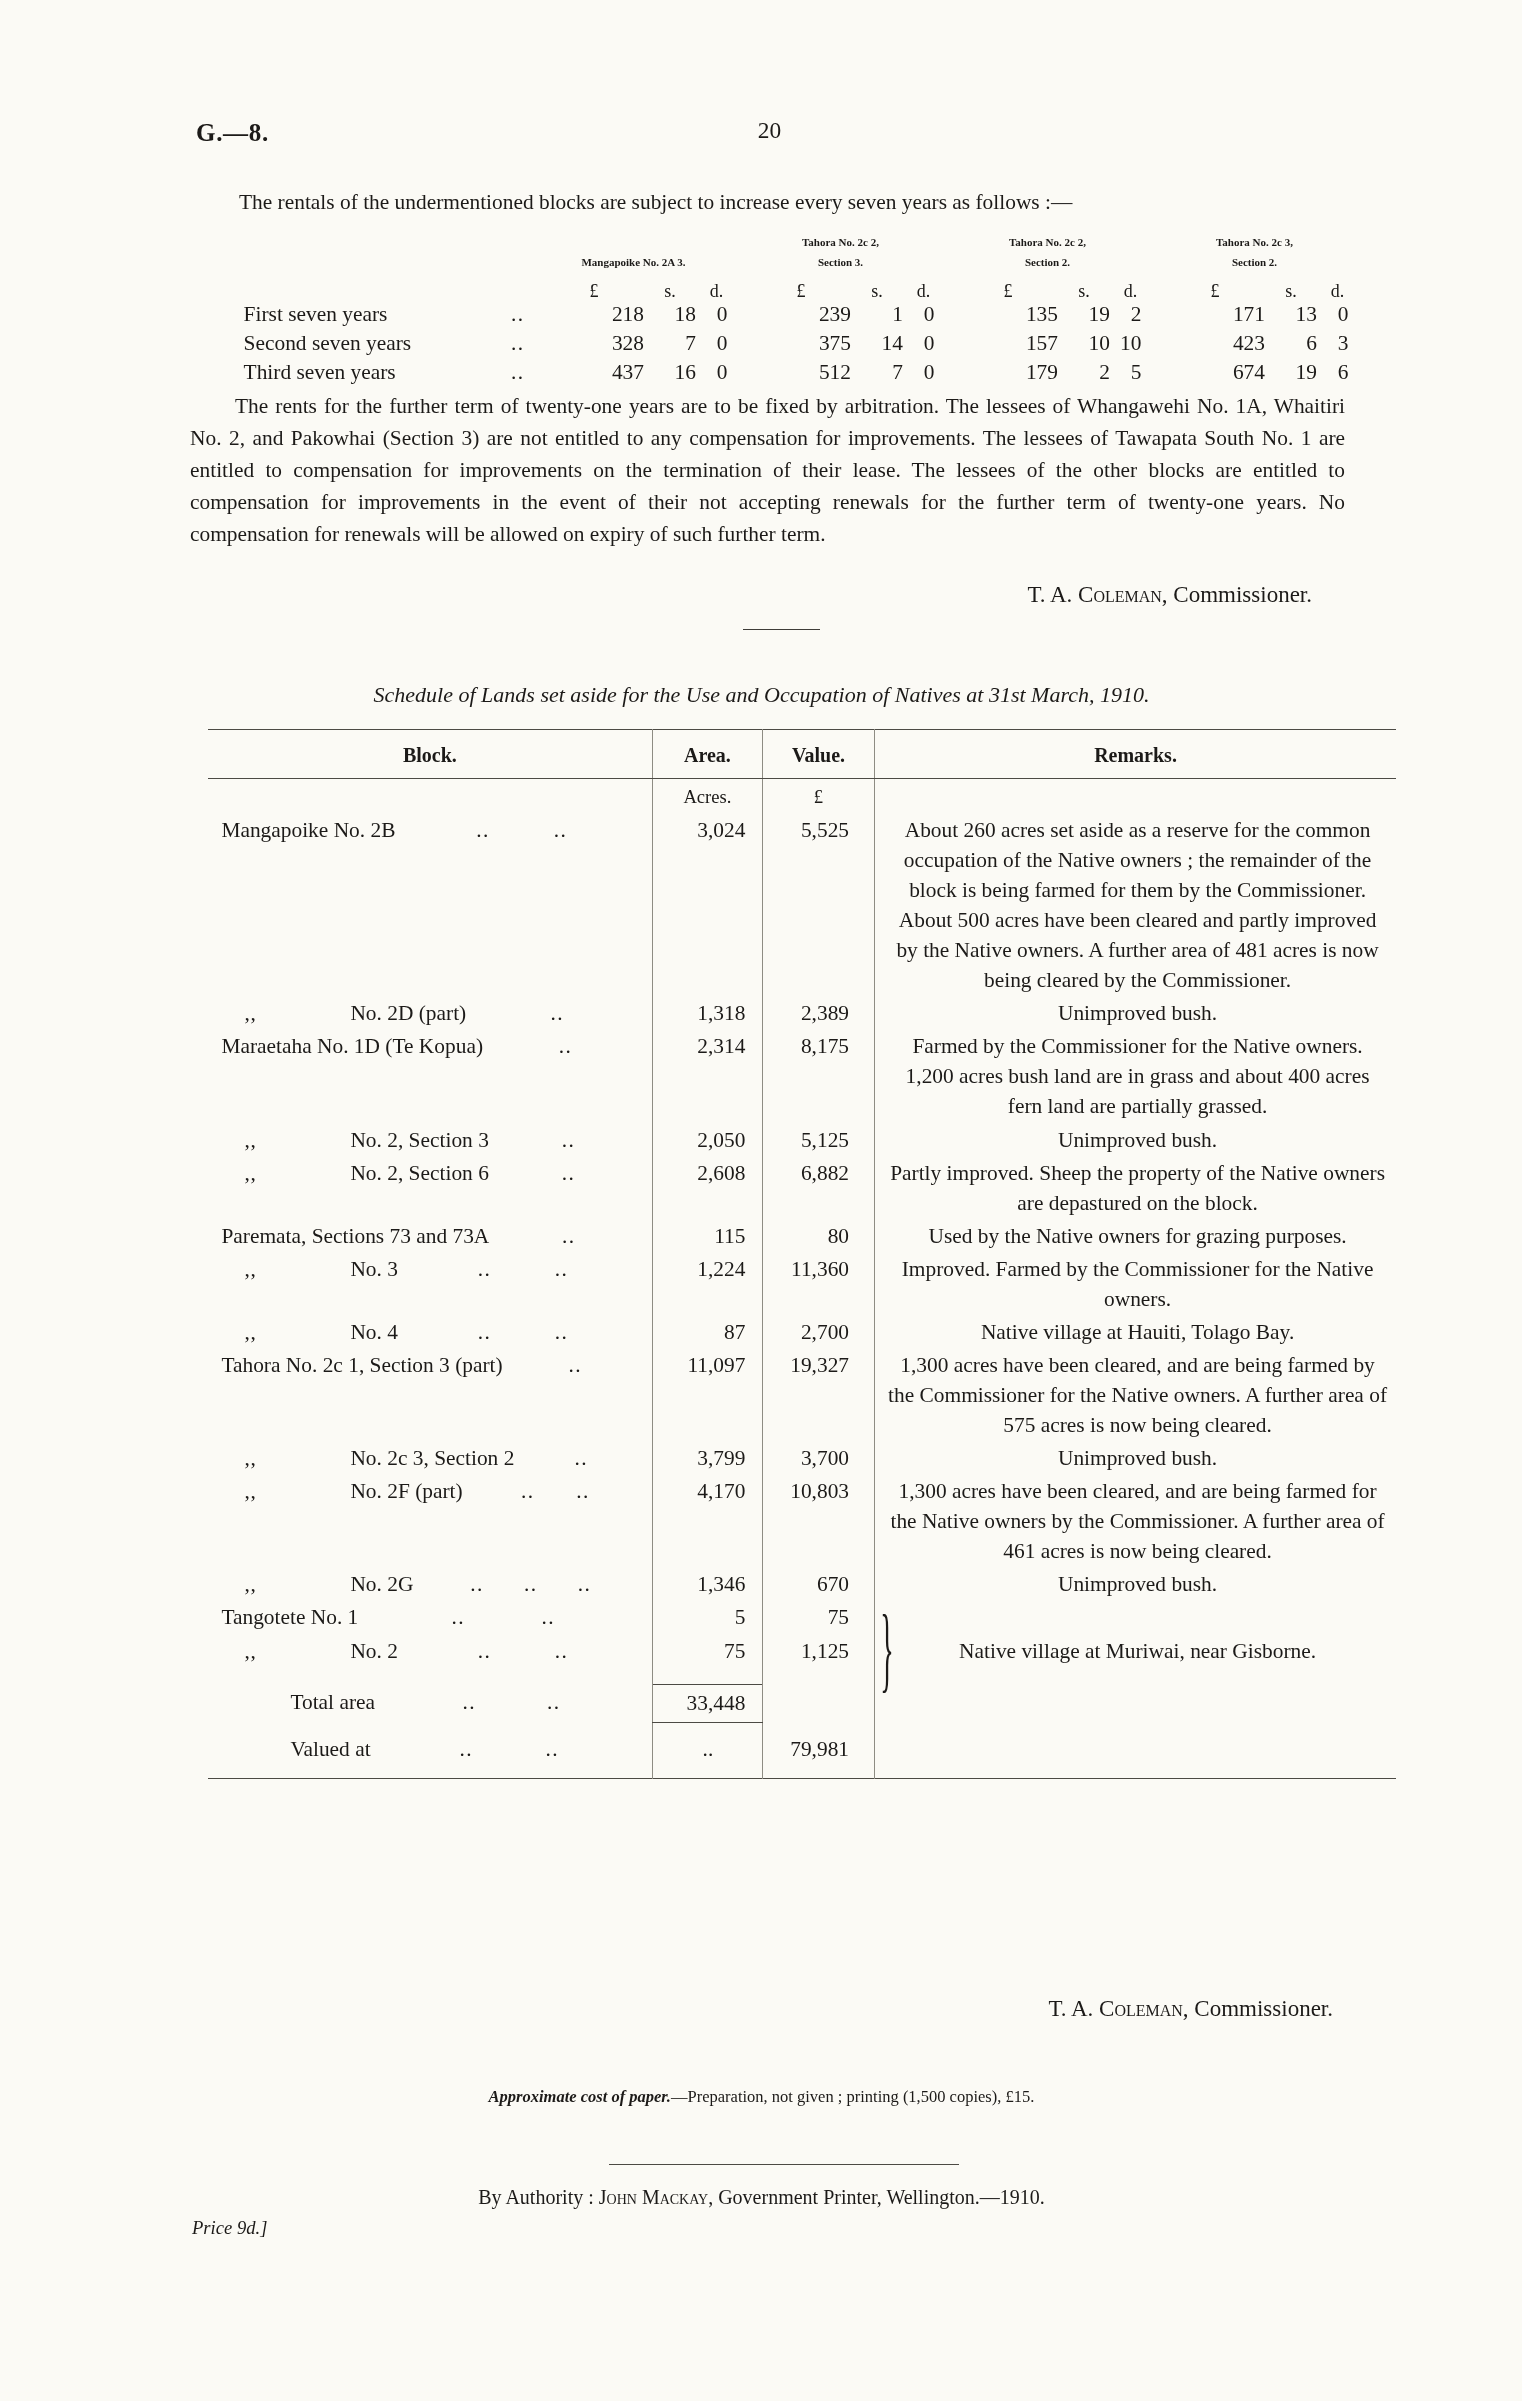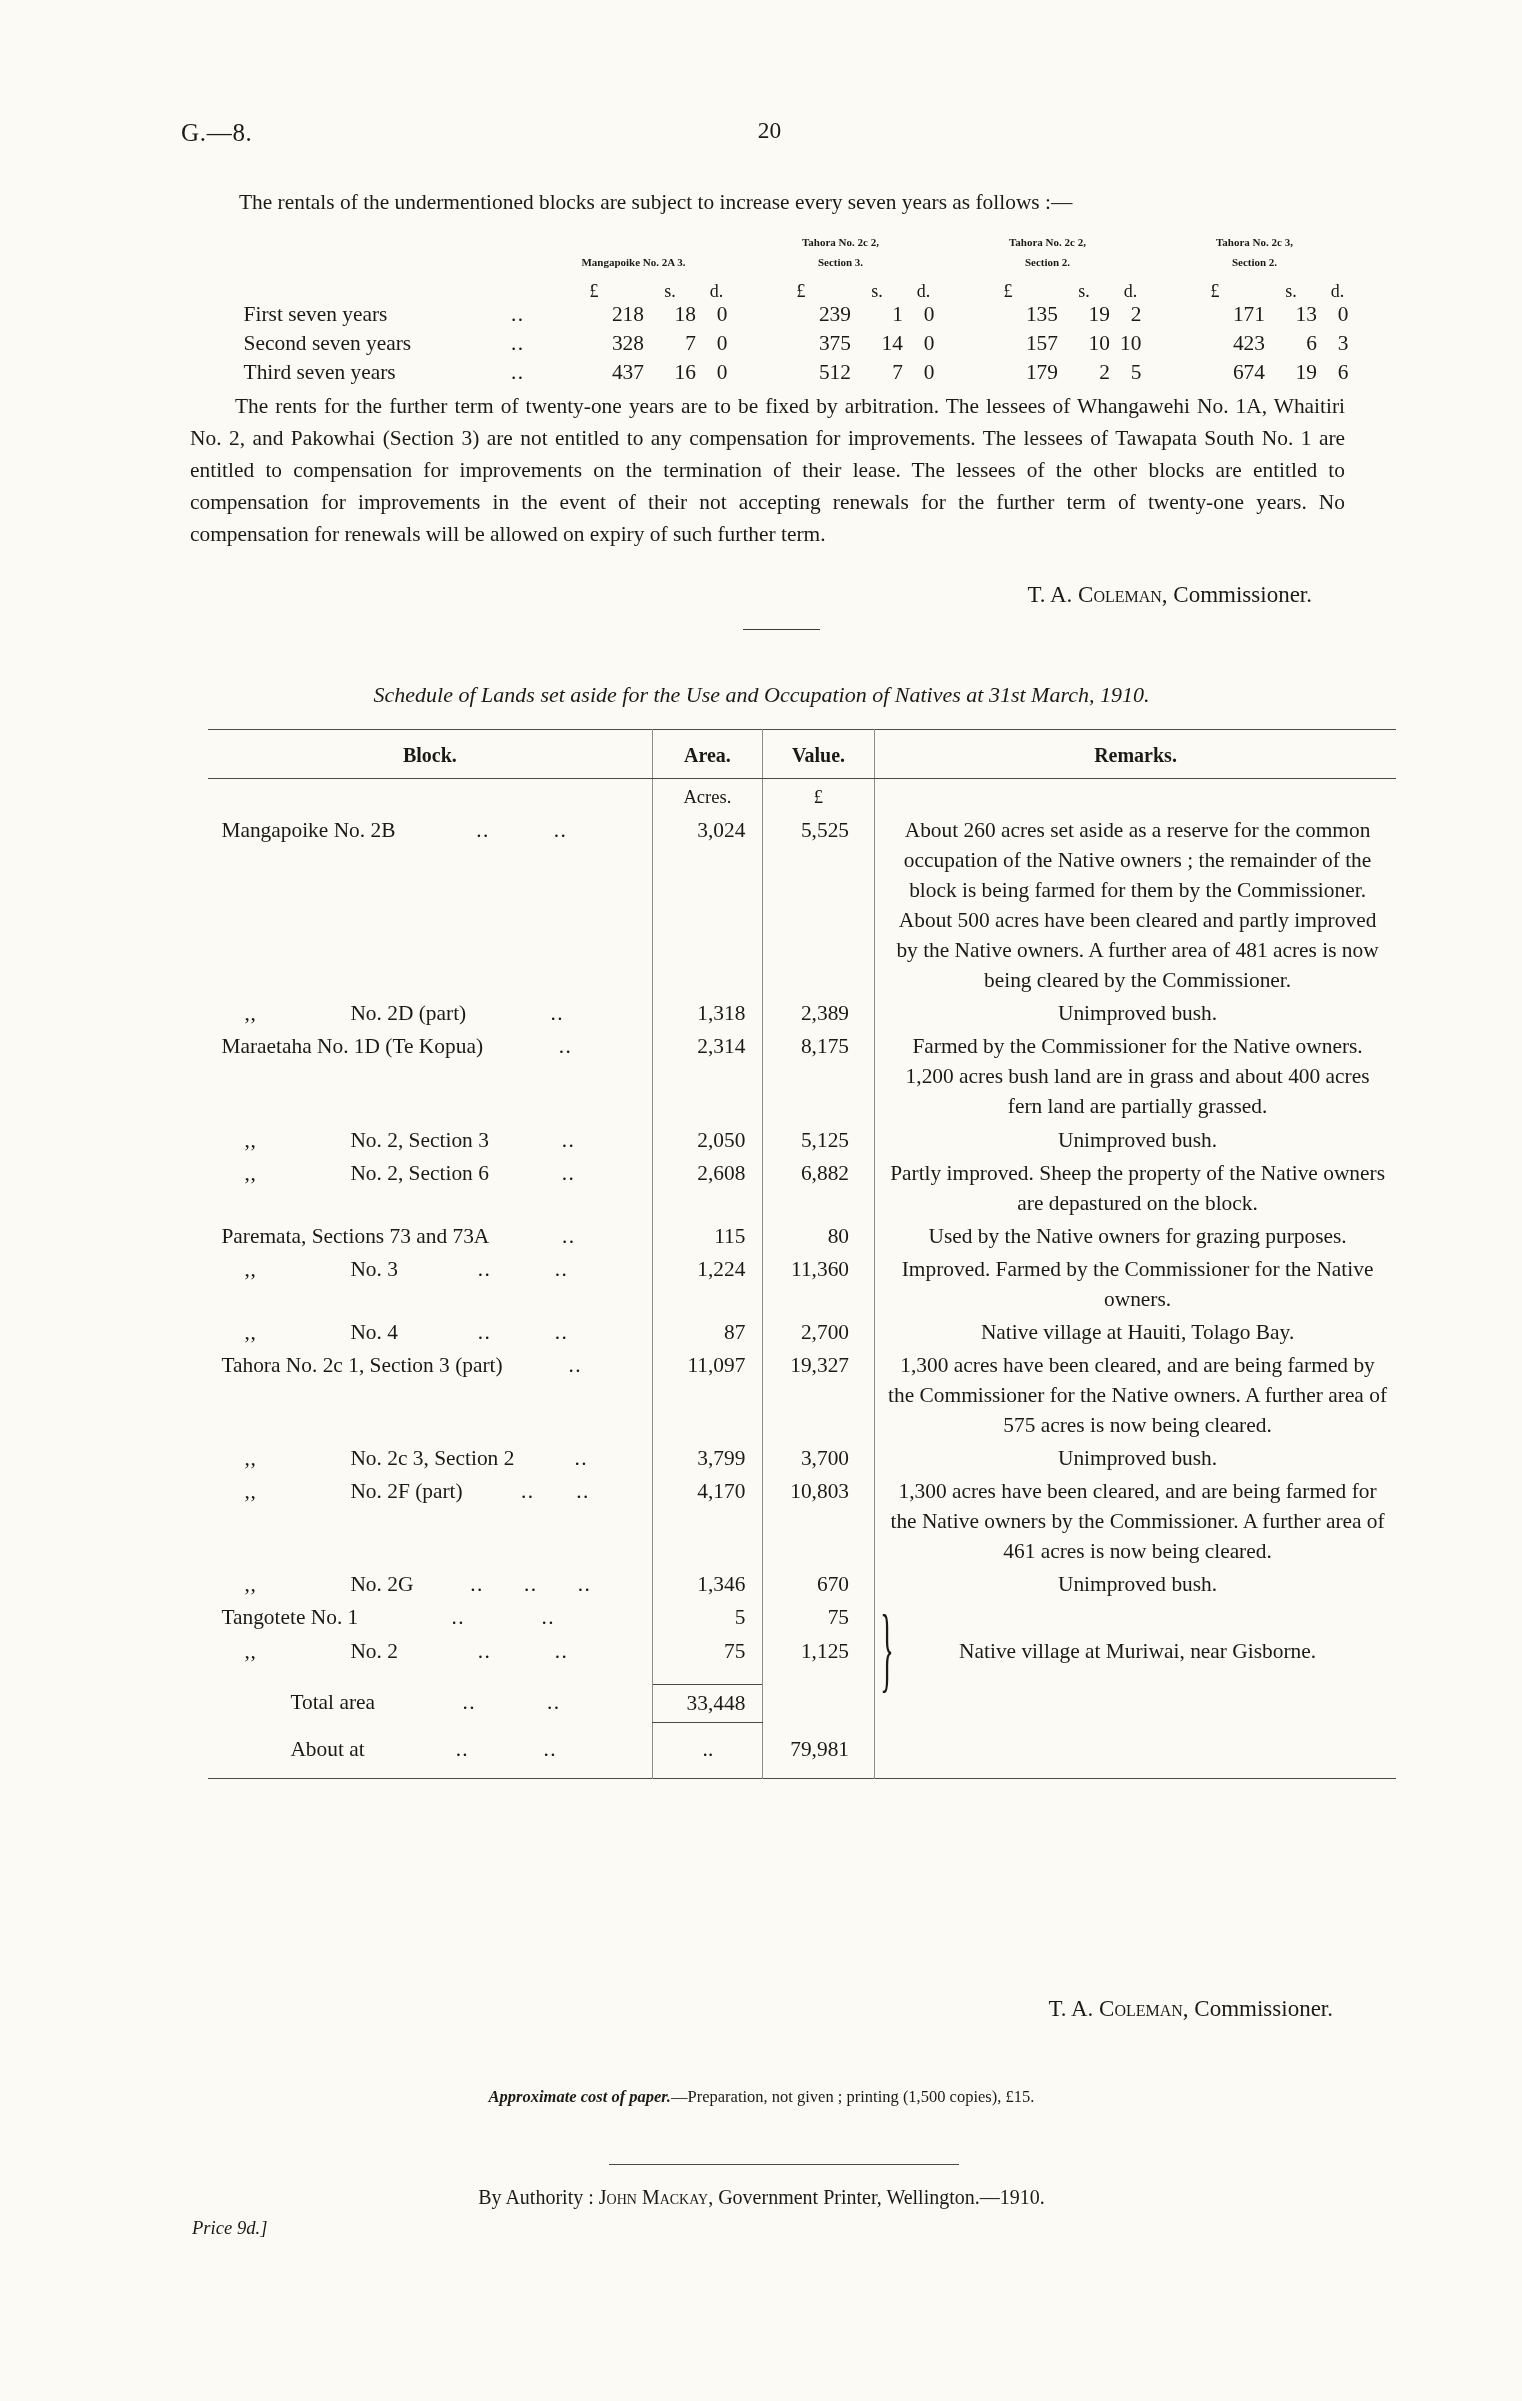--- a/index.html
+++ b/index.html
@@ -1,20 +1,20 @@
 <!DOCTYPE html>
 <html style="font-size:11px"><head>
 <meta charset="utf-8">
 <style>
   *{box-sizing:border-box;}
   body{margin:0;background:#d8d6d0;}
   .page{position:relative;width:1523px;height:2401px;background:#fbfaf5;
         font-family:"Liberation Serif","DejaVu Serif",serif;color:#1c1a18;overflow:hidden;}
 
-  .doc-ref{position:absolute;top:119px;left:181px;font-size:25px;font-weight:normal;letter-spacing:0.7px;}
+  .doc-ref{position:absolute;top:119px;left:196px;font-size:25px;font-weight:bold;letter-spacing:0.7px;}
   .page-num{position:absolute;top:117px;left:8px;width:100%;text-align:center;font-size:23.4px;}
 
   .intro{position:absolute;top:187px;left:194px;width:1151px;font-size:21.4px;line-height:30px;text-indent:45px;}
 
   
   .rentals{position:absolute;top:227px;left:234px;font-size:21.4px;}
   .rent-head{display:flex;}
   .rent-labelcell{width:296px;display:flex;align-items:baseline;padding-left:9.6px;}
   .gh{width:207px;height:45px;display:flex;flex-direction:column;justify-content:flex-end;
       text-align:center;font-size:11px;line-height:20px;font-weight:bold;white-space:nowrap;}
@@ -461,21 +461,21 @@
         </tr>
         <tr class="spacer">
           <td class="c-block" style="height: 9.6px;"></td>
           <td class="c-area" style="height: 9.6px;"></td>
           <td class="c-value" style="height: 9.6px;"></td>
           <td class="c-remarks" style="height: 9.6px;"></td>
         </tr>
         <tr class="trow valued">
           <td class="c-block">
             <div class="blockline tline">
-              <span class="tlabel">About at</span>
+              <span class="tlabel">Valued at</span>
               <span class="leaders">
                 <span class="lgrp">..</span>
                 <span class="lgrp">..</span>
               </span>
             </div>
           </td>
           <td class="c-area">..</td>
           <td class="c-value">79,981</td>
           <td class="c-remarks"></td>
         </tr>

